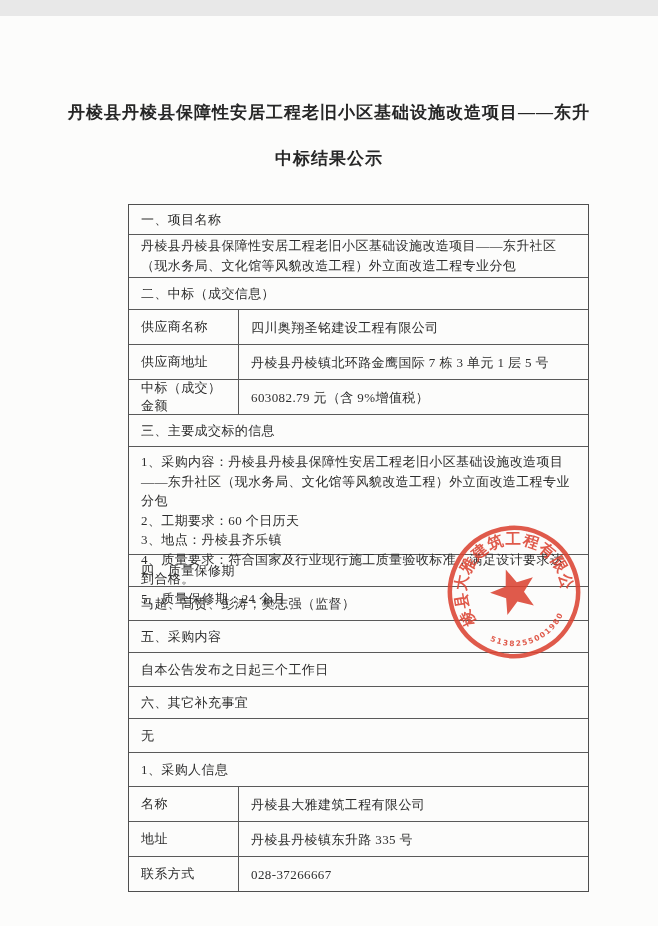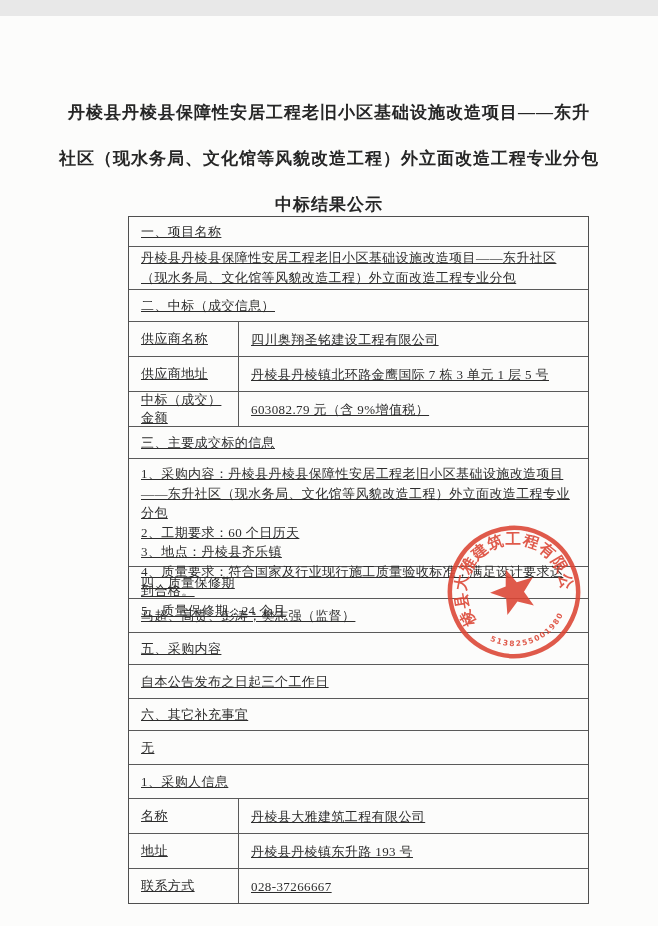--- a/index.html
+++ b/index.html
@@ -27,26 +27,25 @@
   .title-line {
     font-size: 17px;
     font-weight: bold;
     line-height: 46px;
     letter-spacing: 1px;
     color: #262626;
   }
   .doc-table {
     position: absolute;
     left: 128px;
-    top: 200px;
+    top: 188px;
     width: 461px;
     border: 1px solid #4f4f4f;
     box-sizing: border-box;
     background: transparent;
-    text-decoration: underline;
   }
   .t-row {
     display: flex;
     align-items: center;
     border-top: 1px solid #5a5a5a;
     box-sizing: border-box;
     font-size: 13px;
     letter-spacing: 0.4px;
   }
   .t-row:first-child { border-top: none; }
@@ -90,21 +89,20 @@
     pointer-events: none;
   }
 </style>
 </head>
 <body>
 
 <div class="page">
 
   <div class="title-block">
     <div class="title-line">丹棱县丹棱县保障性安居工程老旧小区基础设施改造项目——东升</div>
-    <div class="title-line">社区（现水务局、文化馆等风貌改造工程）外立面改造工程专业分包</div>
     <div class="title-line">中标结果公示</div>
   </div>
 
   <div class="doc-table">
 
     <div class="t-row section" style="height:29px">
       <div class="cell-full">一、项目名称</div>
     </div>
 
     <div class="t-row" style="height:43px">
@@ -173,21 +171,21 @@
       <div class="cell-full">1、采购人信息</div>
     </div>
 
     <div class="t-row" style="height:35px">
       <div class="kv-label">名称</div>
       <div class="kv-value">丹棱县大雅建筑工程有限公司</div>
     </div>
 
     <div class="t-row" style="height:35px">
       <div class="kv-label">地址</div>
-      <div class="kv-value">丹棱县丹棱镇东升路 193 号</div>
+      <div class="kv-value">丹棱县丹棱镇东升路 335 号</div>
     </div>
 
     <div class="t-row" style="height:35px">
       <div class="kv-label">联系方式</div>
       <div class="kv-value">028-37266667</div>
     </div>
 
   </div>
 
   <svg class="stamp" viewBox="0 0 140 140" xmlns="http://www.w3.org/2000/svg">

